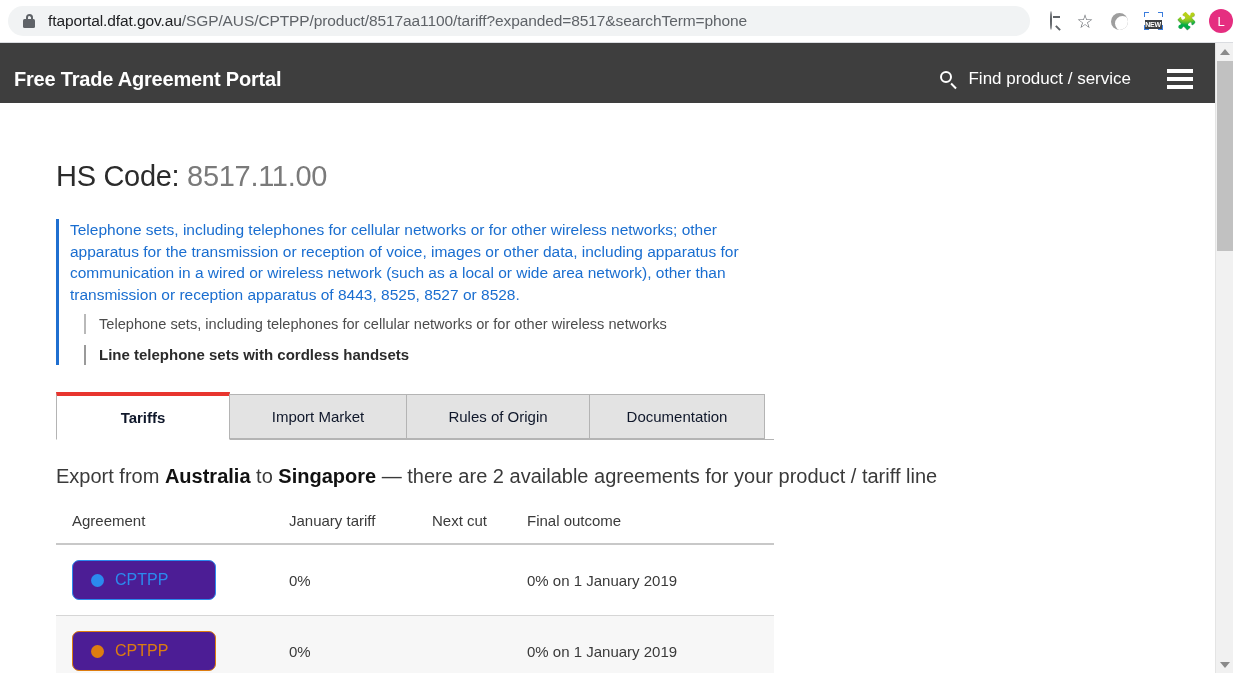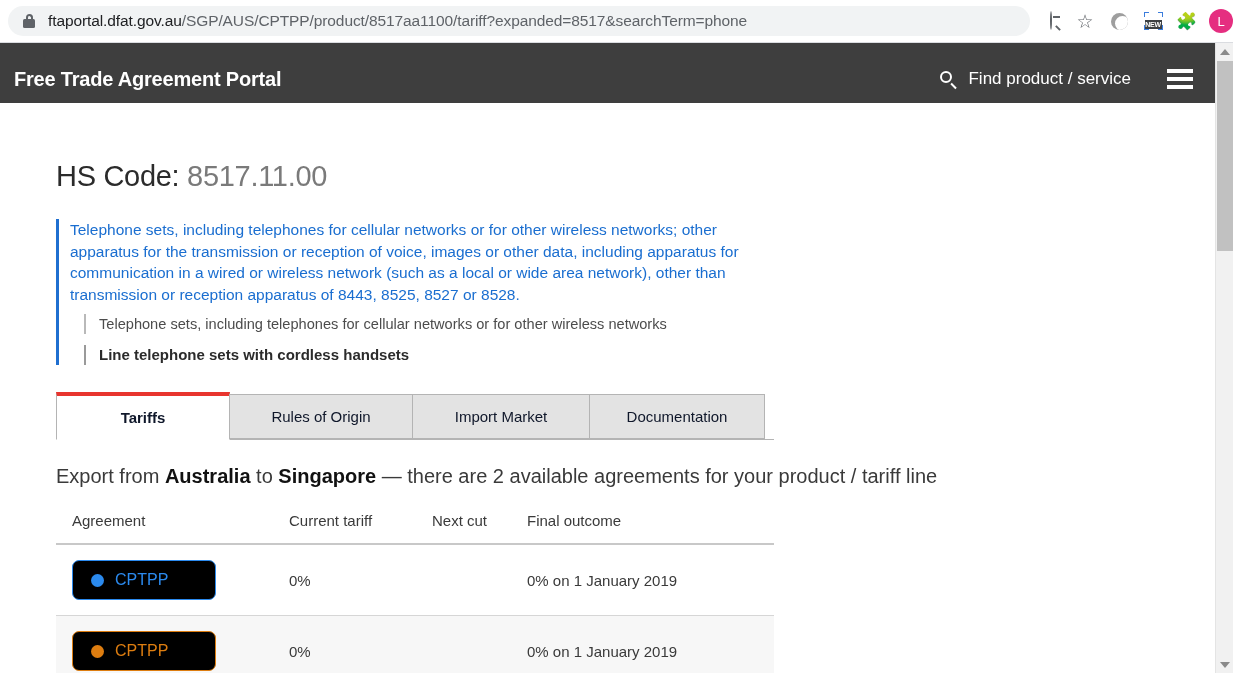--- a/index.html
+++ b/index.html
@@ -265,21 +265,21 @@
   }
   .tariff-table tr.row-alt td { background: #f7f7f7; }
   .td-agreement { padding: 15px 0 15px 16px; }
   .pill {
     display: inline-flex; align-items: center; gap: 11px;
     border: 1.6px solid #2b8aee;
     border-radius: 7px;
     padding: 10px 20px 10px 18px;
     font-size: 16px;
     color: #2b8aee;
-    background: #000000;
+    background: #4c1d95;
     cursor: pointer;
     min-width: 144px;
   }
   .pill .dot { width: 13px; height: 13px; border-radius: 50%; background: #2b8aee; flex: 0 0 auto; }
   .pill.orange { border-color: #dd7d10; color: #dd7d10; }
   .pill.orange .dot { background: #dd7d10; }
 
   
   .scrollbar {
     position: absolute; top: 43px; right: 0;
@@ -387,38 +387,38 @@
       </div>
       <div class="desc-l3">
         <p>Line telephone sets with cordless handsets</p>
       </div>
     </div>
 
     <div class="tabs">
       <div class="tab tab-0 active">
         <span>Tariffs</span>
       </div>
+      <div class="tab tab-1">
+        <span>Import Market</span>
+      </div>
       <div class="tab tab-2">
         <span>Rules of Origin</span>
-      </div>
-      <div class="tab tab-1">
-        <span>Import Market</span>
       </div>
       <div class="tab tab-3">
         <span>Documentation</span>
       </div>
     </div>
 
     <div class="export-line"><span>Export from </span><b>Australia</b><span> to </span><b>Singapore</b><span> — there are 2 available agreements for your product / tariff line</span></div>
 
     <table class="tariff-table">
       <thead>
         <tr>
           <th class="th-agreement">Agreement</th>
-          <th class="th-current">Current tariff</th>
+          <th class="th-current">January tariff</th>
           <th class="th-next">Next cut</th>
           <th class="th-final">Final outcome</th>
         </tr>
       </thead>
       <tbody>
         <tr>
           <td class="td-agreement">
             <span class="pill">
               <span class="dot"></span>
               <span>CPTPP</span>

